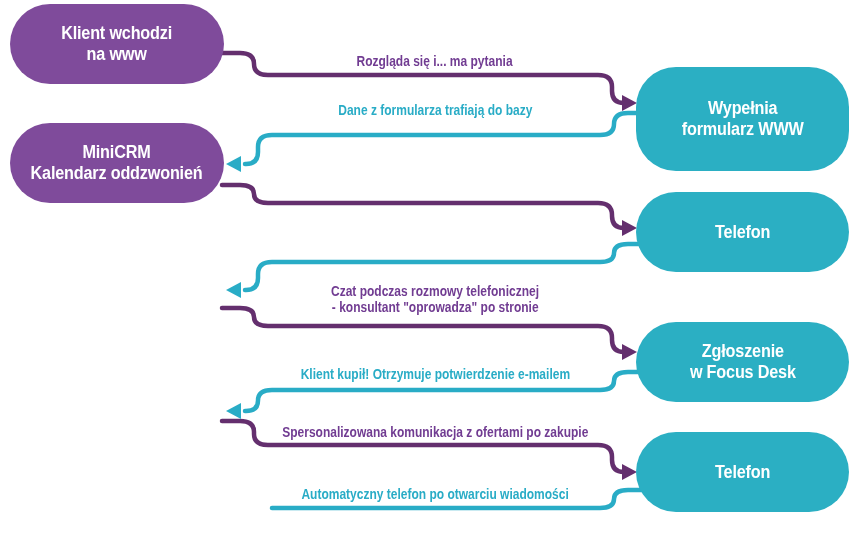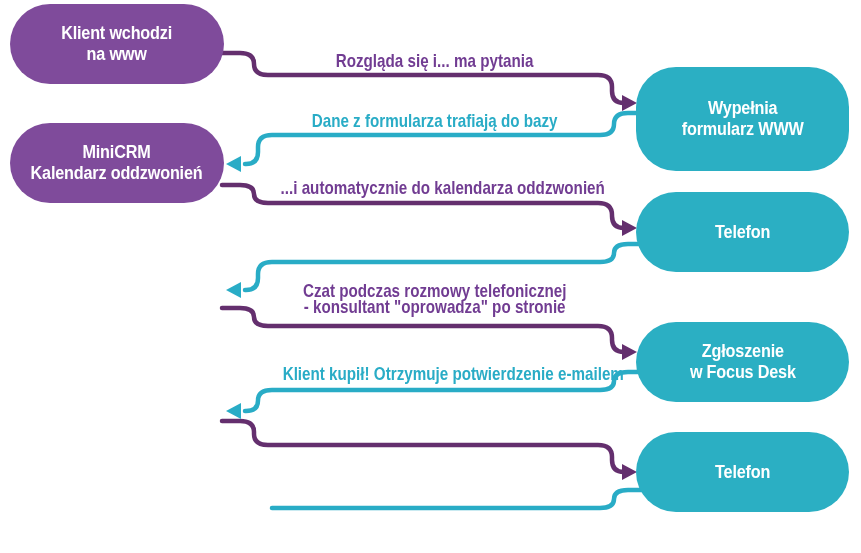--- a/index.html
+++ b/index.html
@@ -22,21 +22,21 @@
   .pill.teal{left:636px;width:213px;background:var(--teal-fill,#2BAFC3);}
   .pill-text{
     color:#fff;font-weight:bold;font-size:18px;line-height:21px;
     letter-spacing:-0.2px;
     transform:scaleX(0.9);transform-origin:center;
     white-space:nowrap;
   }
   .edge-label{
     position:absolute;left:240px;width:390px;
     text-align:center;
-    font-weight:bold;font-size:19px;line-height:16px;
+    font-weight:bold;font-size:15px;line-height:16px;
     white-space:nowrap;
   }
   .edge-label .t{
     display:inline-block;
     transform:scaleX(0.8);transform-origin:center;
   }
   .edge-label.purple{color:var(--purple-label,#713C92);}
   .edge-label.teal{color:var(--teal-label,#29ACC6);}
 </style>
 </head>
@@ -96,27 +96,30 @@
   <div class="pill teal" style="top:432px">
     <div class="pill-text">
       <div>Telefon</div>
       <div></div>
     </div>
   </div>
 
   <div class="edge-label purple" style="top:53px">
     <span class="t">Rozgląda się i... ma pytania</span>
   </div>
-  <div class="edge-label teal" style="top:113px">
+  <div class="edge-label teal" style="top:102px">
     <span class="t">Dane z formularza trafiają do bazy</span>
-  </div>
-  <div class="edge-label purple" style="top:180px">
-    <span class="t">...i automatycznie do kalendarza oddzwonień</span>
   </div>
   <div class="edge-label purple" style="top:283px">
     <div><span class="t">Czat podczas rozmowy telefonicznej</span></div>
     <div><span class="t">- konsultant "oprowadza" po stronie</span></div>
   </div>
   <div class="edge-label teal" style="top:366px">
     <span class="t">Klient kupił! Otrzymuje potwierdzenie e-mailem</span>
   </div>
+  <div class="edge-label purple" style="top:424px">
+    <span class="t">Spersonalizowana komunikacja z ofertami po zakupie</span>
+  </div>
+  <div class="edge-label teal" style="top:486px">
+    <span class="t">Automatyczny telefon po otwarciu wiadomości</span>
+  </div>
 
 </div>
 
 </body></html>

